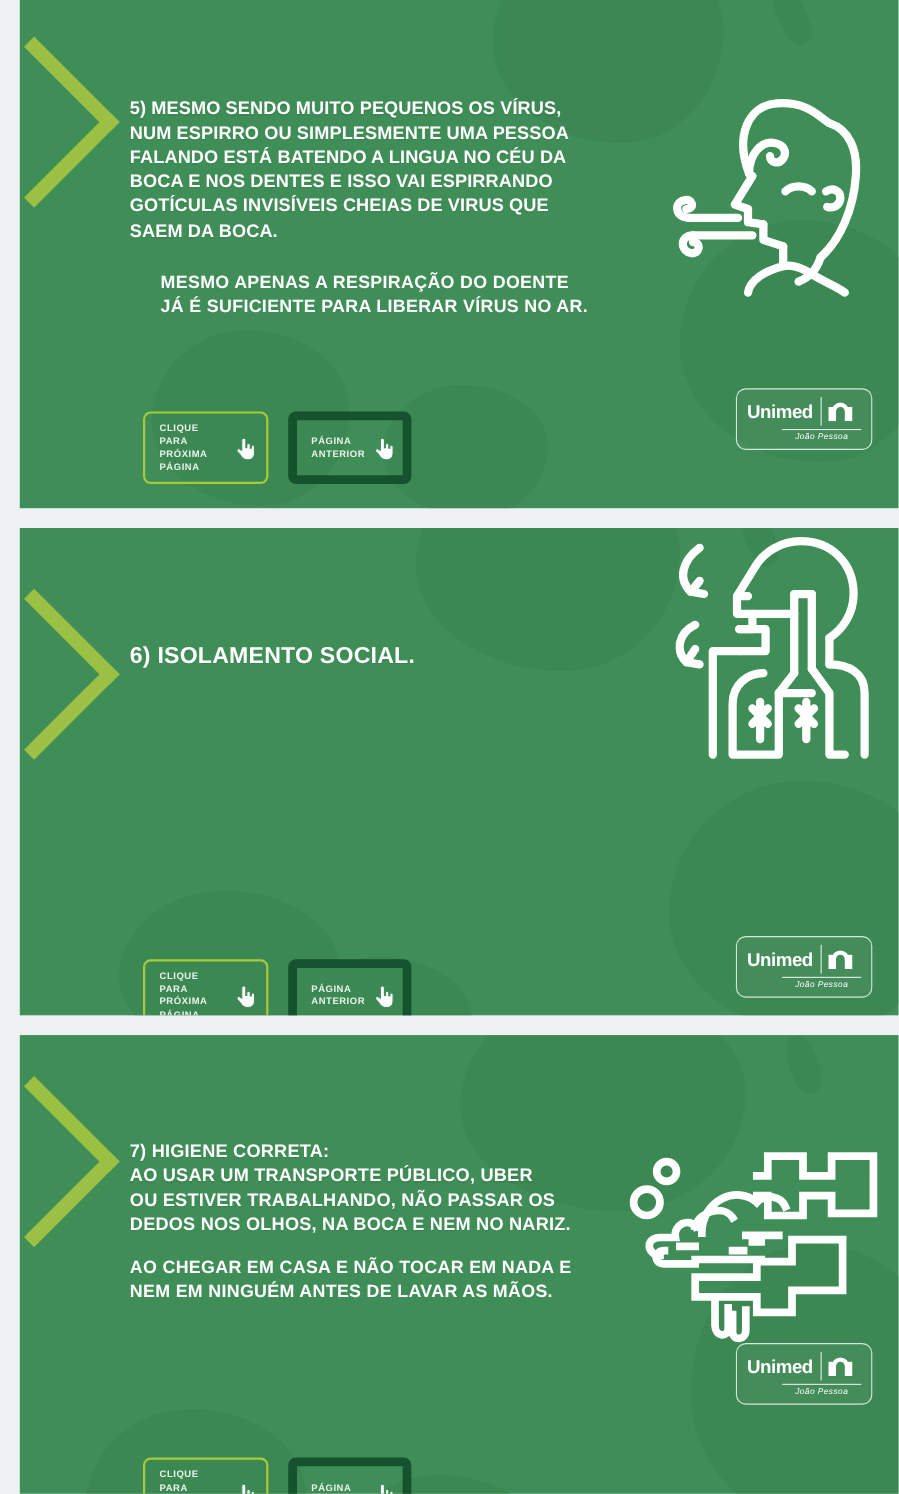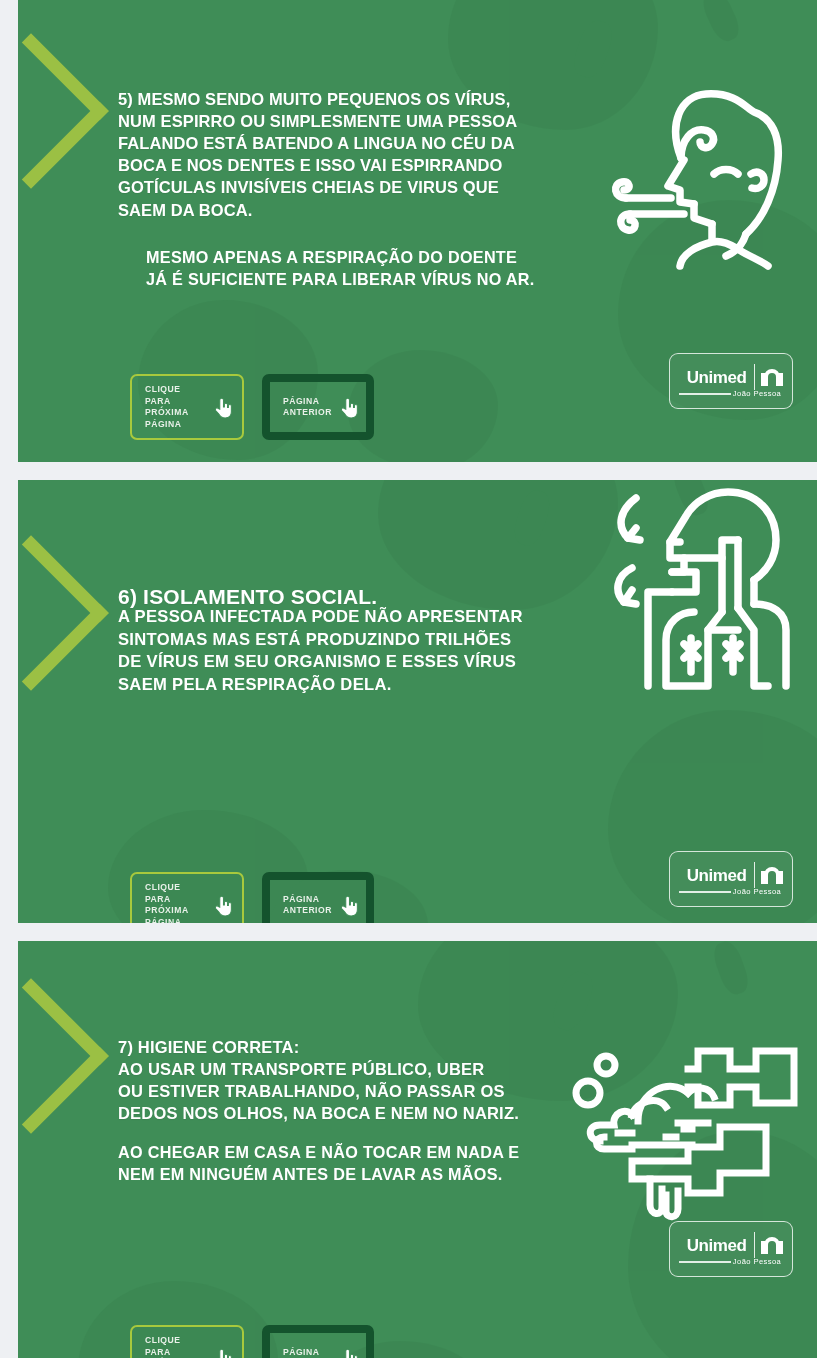--- a/index.html
+++ b/index.html
@@ -114,34 +114,34 @@
   
   .logo {
     position:absolute; z-index:5;
     width:124px; height:56px;
     border:1.6px solid rgba(255,255,255,.78);
     border-radius:9px;
     display:flex; align-items:center; justify-content:center;
     background:rgba(255,255,255,.045);
   }
   .logo-inner { position:relative; width:104px; }
-  .logo-top { display:flex; align-items:center; justify-content:flex-end; gap:0; }
+  .logo-top { display:flex; align-items:center; justify-content:flex-start; gap:0; }
   .logo-word {
     color:#ffffff; font-size:17px; font-weight:bold;
     letter-spacing:-.4px; line-height:1;
     padding-right:7px;
   }
   .logo-div { width:1.4px; height:26px; background:rgba(255,255,255,.85); }
   .logo-mark { width:22px; height:18px; margin-left:6px; }
   .logo-rule { height:1.3px; background:rgba(255,255,255,.85); margin:3px 0 2px 0; width:72px; }
   .logo-sub {
     color:#ffffff; font-size:7.6px; letter-spacing:.4px;
     text-align:center; width:72px; line-height:1;
   }
-  .logo-sub-wrap { display:flex; flex-direction:row; align-items:flex-start; }
+  .logo-sub-wrap { display:flex; flex-direction:column; align-items:flex-end;font-style:italic; }
 </style>
 </head>
 <body>
 
 <div class="page">
 
   <div class="card card--a">
 
     <div class="watermark">
       <div class="wm-blob" style="left:430px;top:-60px;width:210px;height:190px;"></div>
@@ -230,24 +230,20 @@
       <div class="wm-blob" style="left:90px;top:330px;width:200px;height:150px;"></div>
       <div class="wm-spike" style="left:500px;top:10px;width:28px;height:56px;transform:rotate(18deg);"></div>
       <div class="wm-spike" style="left:660px;top:-16px;width:26px;height:52px;transform:rotate(-22deg);"></div>
       <div class="wm-blob" style="left:250px;top:390px;width:160px;height:120px;"></div>
     </div>
 
     <div class="chevron" style="top:78px;"></div>
 
     <div class="headline" style="top:104px;font-size:21px;">6) ISOLAMENTO SOCIAL.</div>
 
-    <div class="para" style="top:126px;font-size:16.6px;font-weight:600;line-height:1.36;">A PESSOA INFECTADA PODE NÃO APRESENTAR
-SINTOMAS MAS ESTÁ PRODUZINDO TRILHÕES
-DE VÍRUS EM SEU ORGANISMO E ESSES VÍRUS
-SAEM PELA RESPIRAÇÃO DELA.</div>
 
     <svg class="illo" viewBox="0 0 202 212" style="left:596px;top:0px;width:202px;height:212px;">
       <g fill="none" stroke="#ffffff" stroke-width="7.5" stroke-linecap="round" stroke-linejoin="round">
         <path d="M66 62 L56 62 L72 36 C80 22, 96 12, 114 12 C142 12, 162 32, 162 60
                  C162 78, 152 92, 140 100"></path>
         <path d="M56 62 L56 78 L70 78 L70 92 L58 92"></path>
         <path d="M70 78 L108 78 L108 60 L124 60"></path>
         <path d="M124 60 L124 128"></path>
         <path d="M108 78 L108 132"></path>
         <path d="M58 92 L82 92 L82 112 L58 112"></path>

